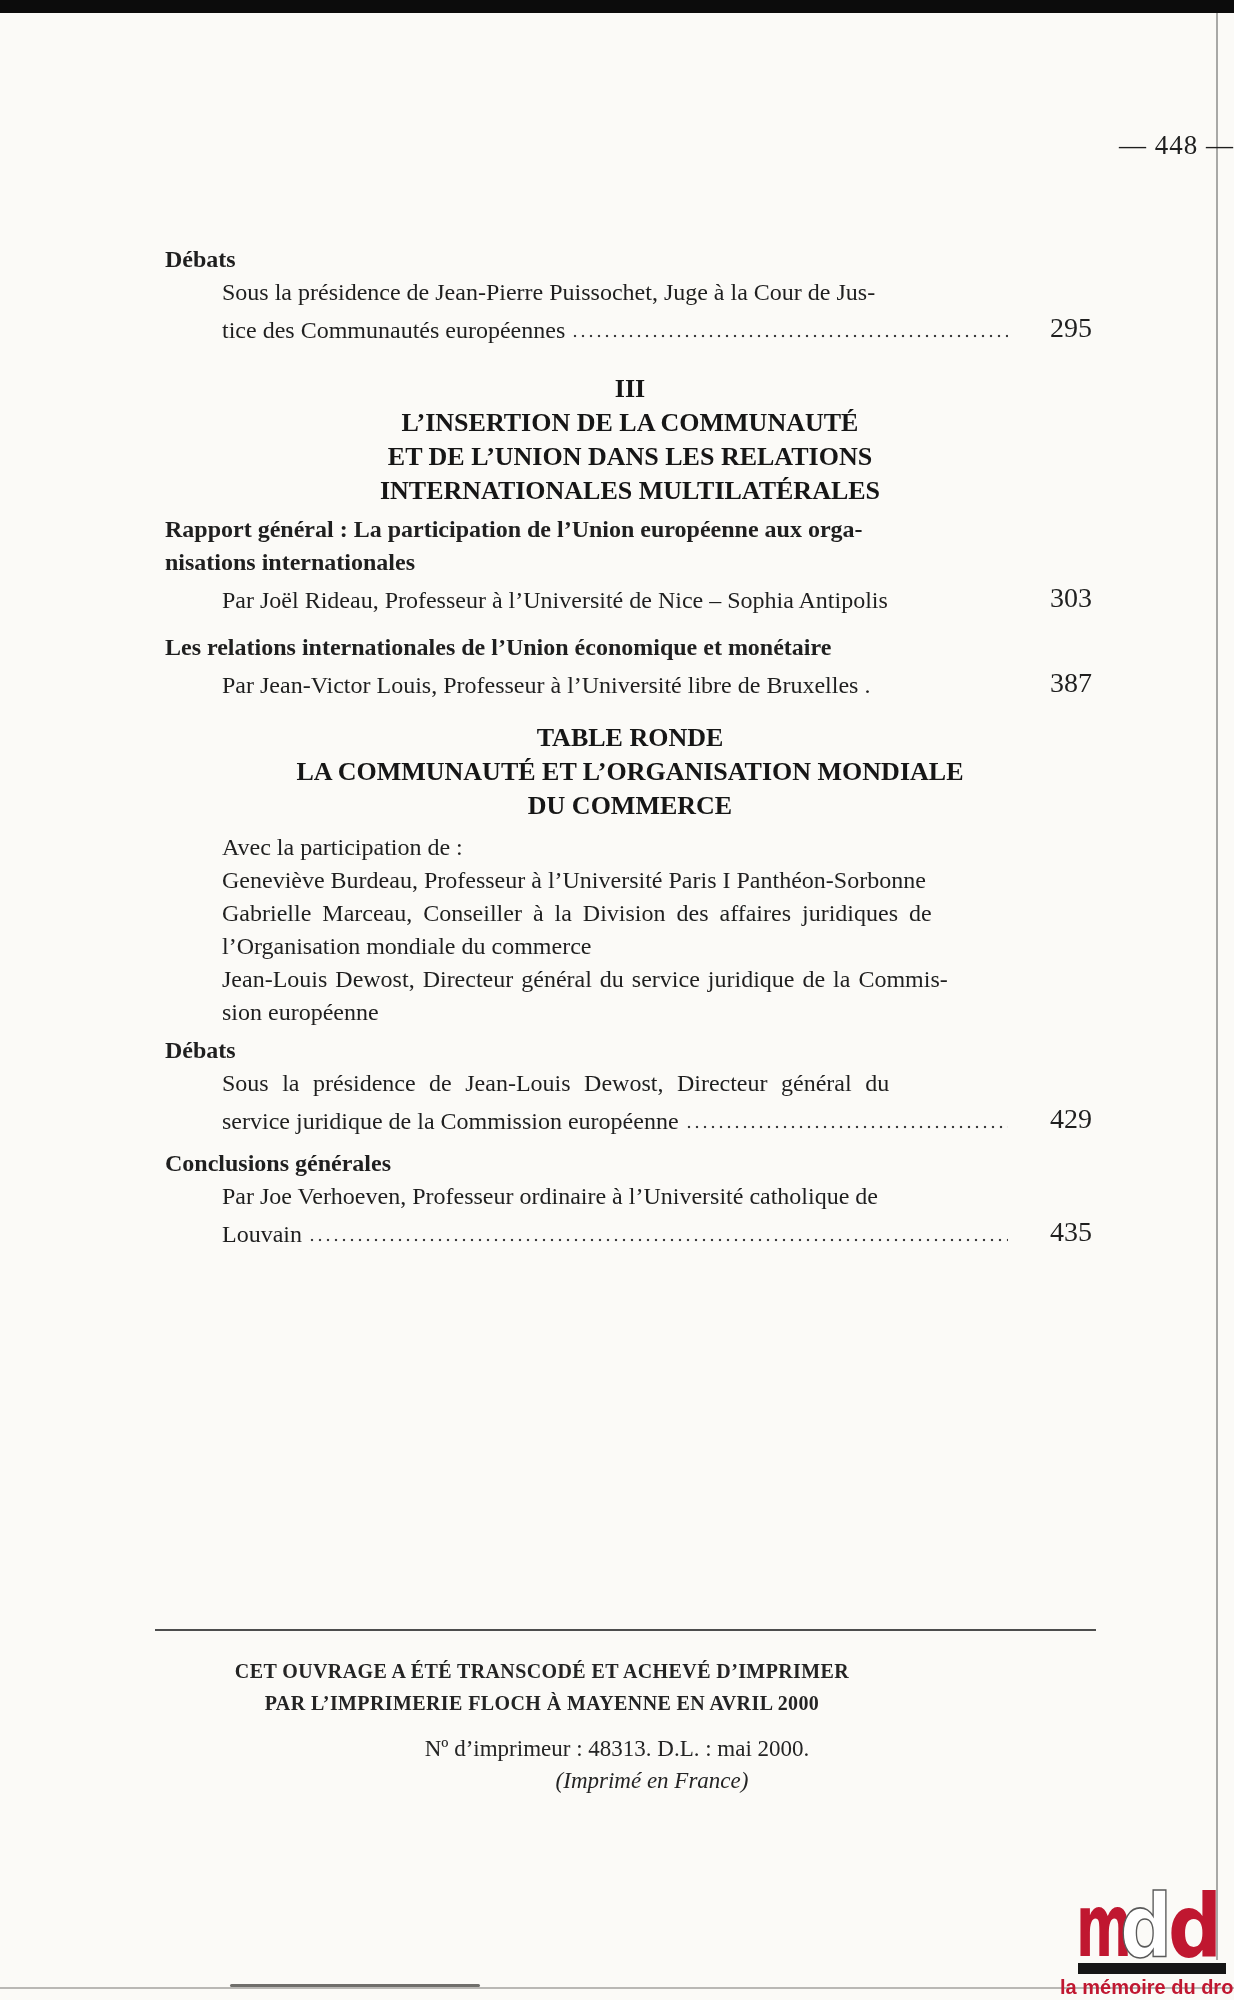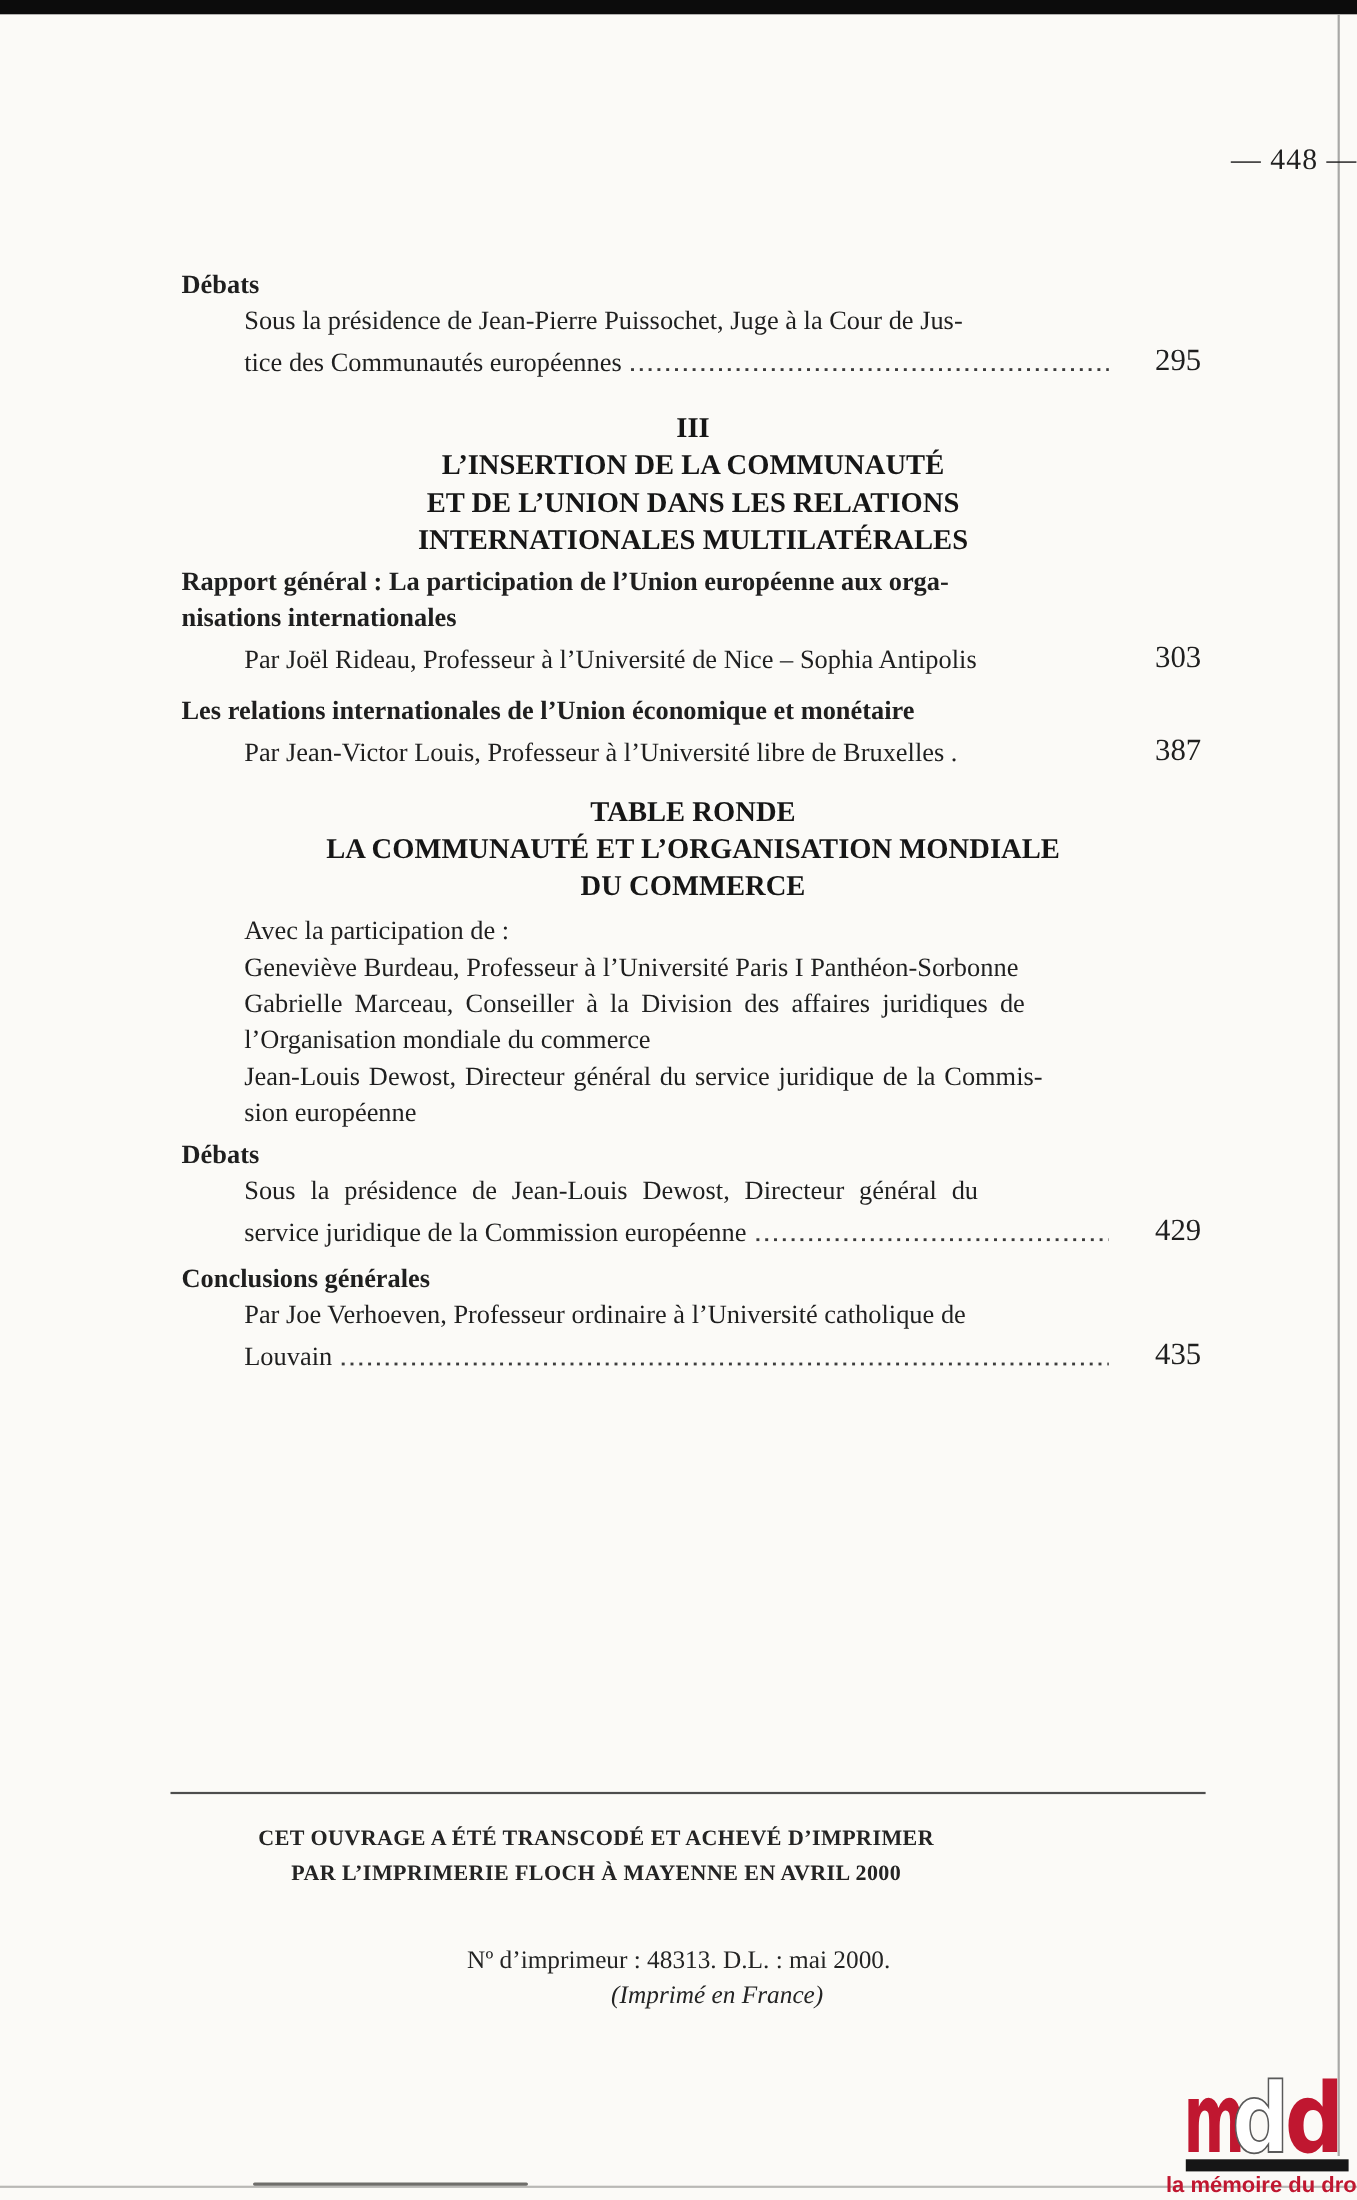--- a/index.html
+++ b/index.html
@@ -22,21 +22,21 @@
     background-image:radial-gradient(circle,#3c3c3c 1.3px,rgba(0,0,0,0) 1.6px);
     background-size:8px 6px;background-repeat:repeat-x;background-position:left bottom;
   }
   .spacer{flex:1;}
   .pg{font-size:28px;text-align:right;min-width:48px;}
   .center-block{text-align:center;font-weight:bold;font-size:26px;line-height:34px;color:#161616;}
   .ws5{word-spacing:5px;}
   .ws7{word-spacing:7.5px;}
   .ws2{word-spacing:2px;}
   .colophon-caps{left:0;top:0;width:1084px;text-align:center;font-size:20px;letter-spacing:0.4px;color:#242424;font-weight:bold;}
-  .colophon-sm{left:0;width:1234px;text-align:center;font-size:23px;color:#242424;margin-top:33px;}
+  .colophon-sm{left:0;width:1234px;text-align:center;font-size:23px;color:#242424;}
   .italic{font-style:italic;}
   .rule{left:155px;top:1629px;width:941px;height:2px;background:#4d4d4d;}
   .bottom-line{left:0;top:1987px;width:1234px;height:2px;background:#b9b8b5;}
   .bottom-smudge{left:230px;top:1984px;width:250px;height:3px;background:#6f6e6b;border-radius:2px;}
   .mdd-caption{
     left:1060px;top:1976px;width:172px;text-align:right;
     font-family:"Liberation Sans","DejaVu Sans",sans-serif;
     font-weight:bold;font-size:20px;white-space:nowrap;
   }
 </style>

